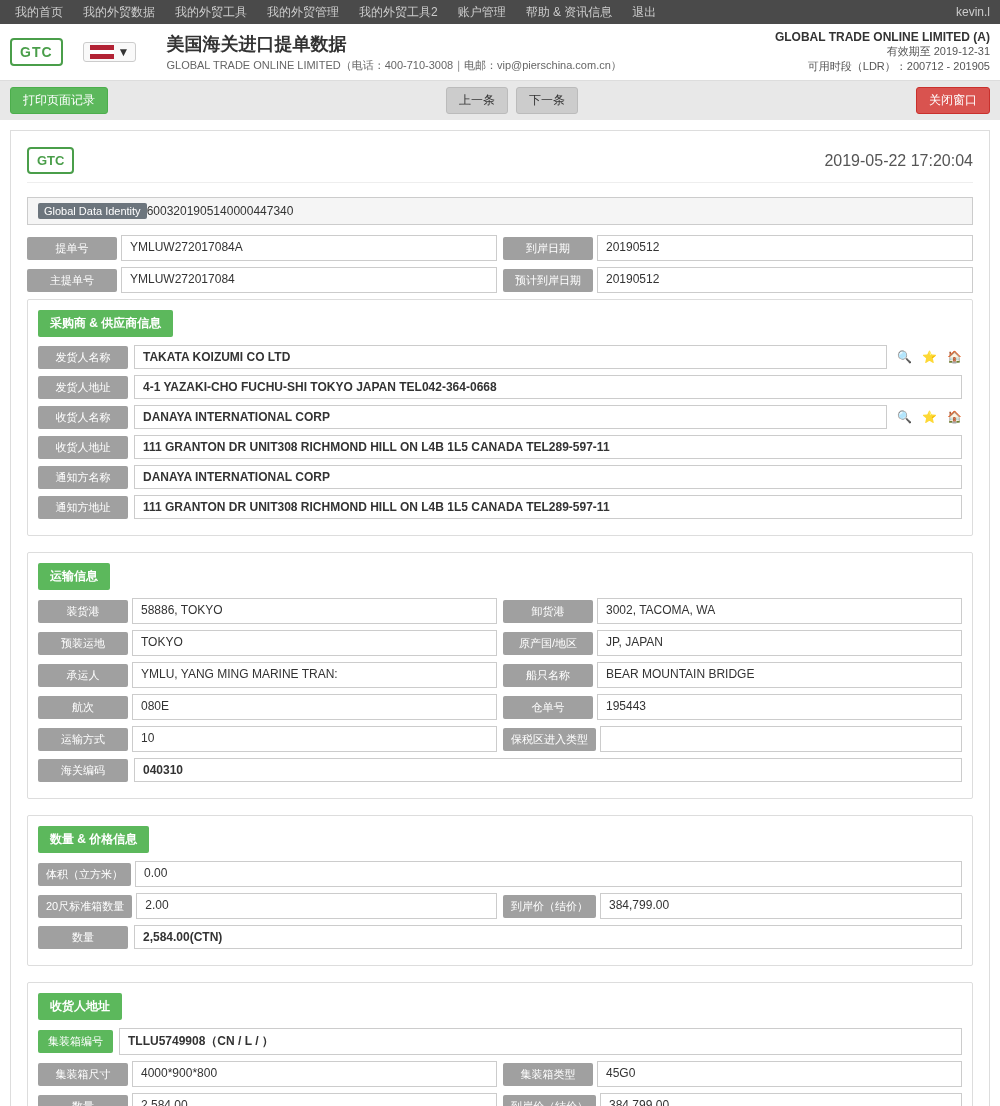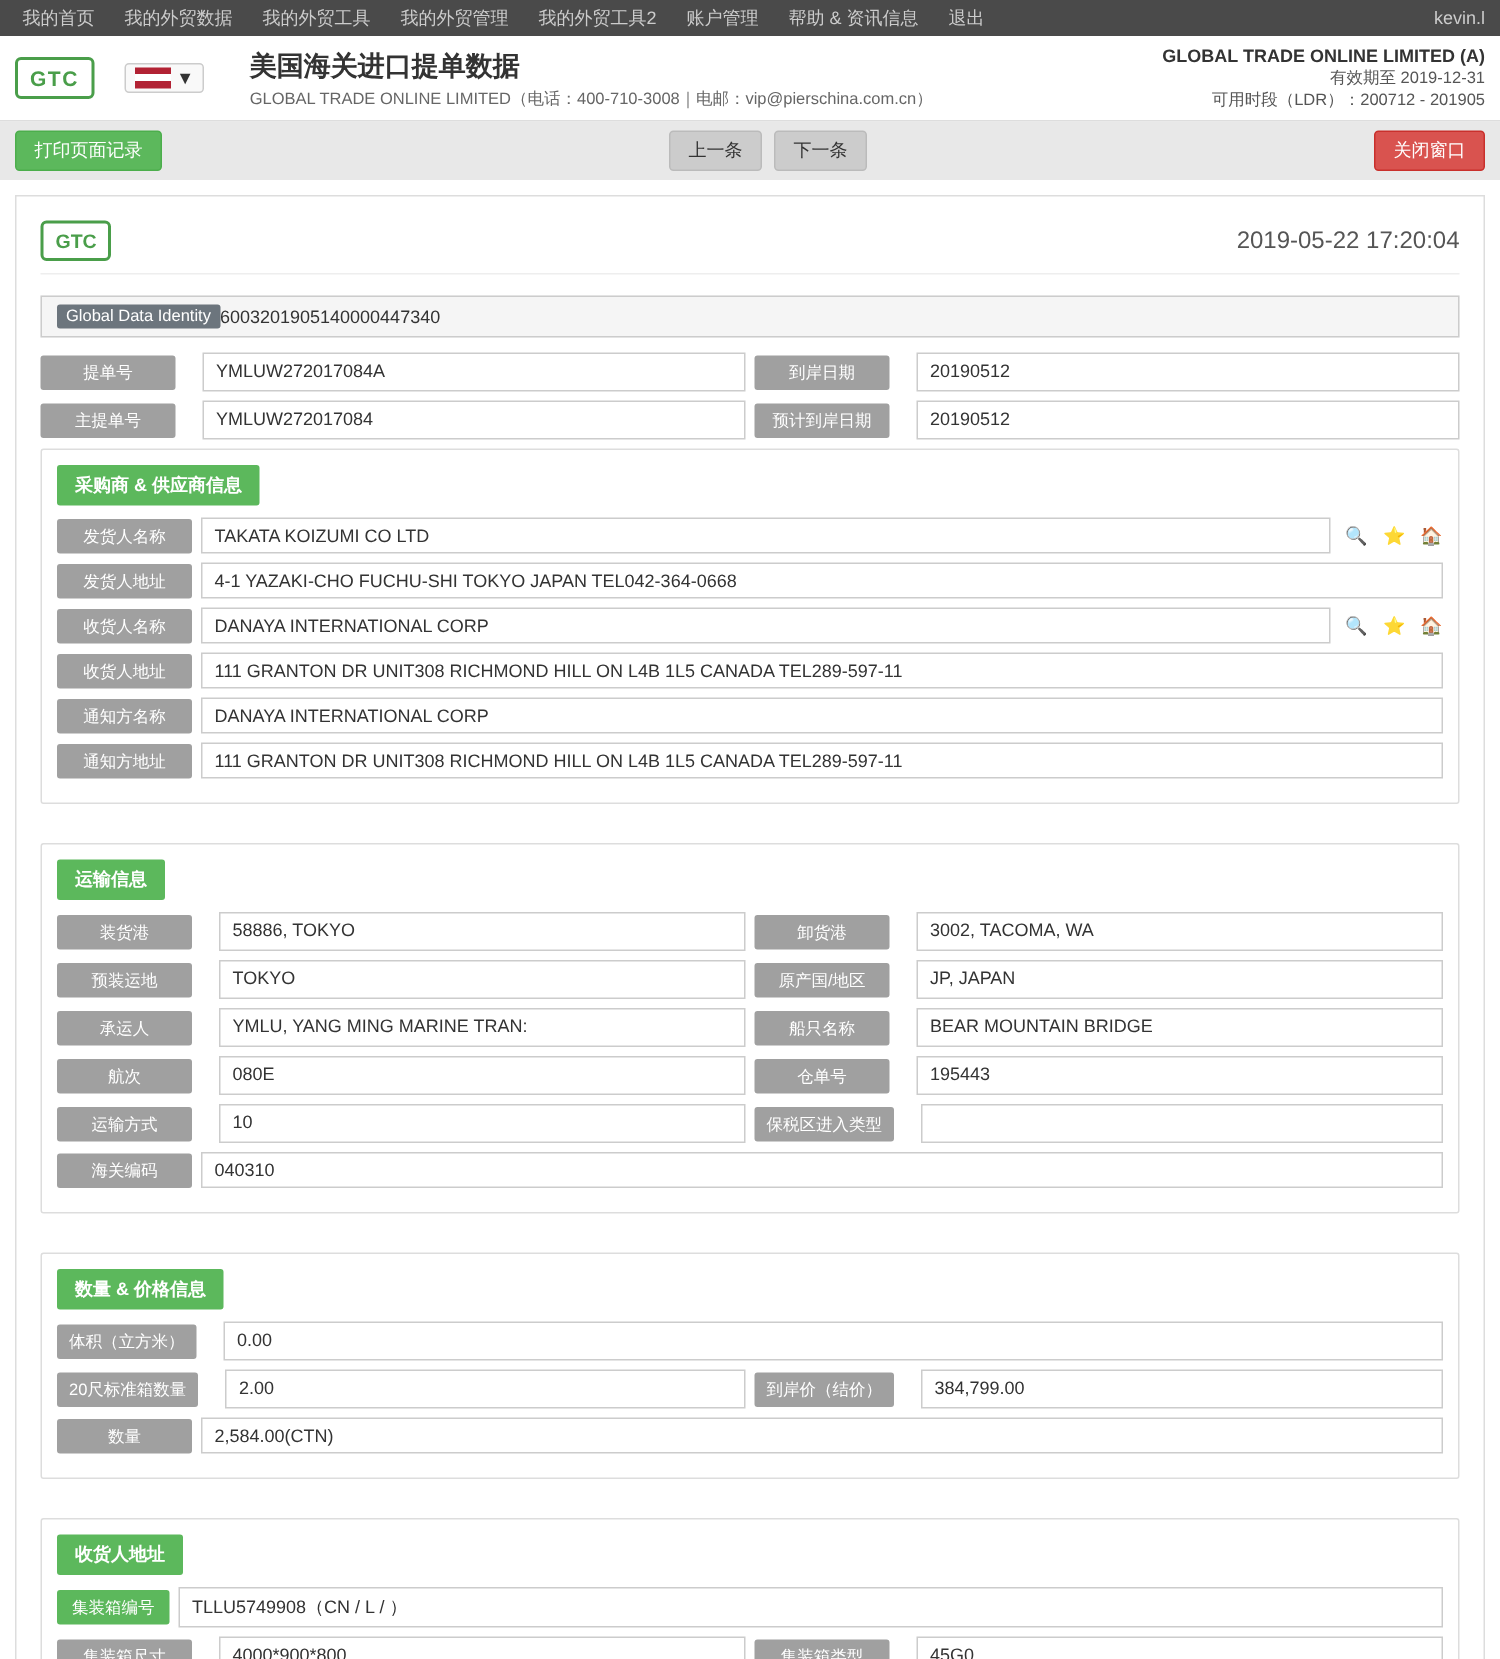--- a/index.html
+++ b/index.html
@@ -145,52 +145,53 @@
       border: 1px solid #ccc;
       padding: 4px 8px;
       font-size: 12px;
       background: #fff;
       flex: 1;
       min-height: 26px;
     }
     .form-pair {
       display: flex;
       align-items: center;
-      gap: 18px;
+      gap: 4px;
       flex: 1;
     }
 
     
     .section-header {
       background: #5cb85c;
       color: #fff;
       padding: 5px 12px;
       font-size: 12px;
       font-weight: bold;
       margin-bottom: 8px;
       border-radius: 2px;
       display: inline-block;
     }
     .section-wrapper {
       border: 1px solid #ddd;
       padding: 10px;
-      margin-bottom: 26px;
+      margin-bottom: 16px;
       border-radius: 2px;
     }
 
     
     .icon-btn { cursor: pointer; margin-left: 4px; }
 
     
     .form-value-full {
       border: 1px solid #ccc;
       padding: 4px 8px;
       font-size: 12px;
       background: #fff;
       flex: 1;
+      font-weight: bold;
     }
 
     
     .toolbar-wrapper {
       background: #e8e8e8;
       padding: 6px 10px;
       display: flex;
       gap: 8px;
       align-items: flex-start;
       justify-content: space-between;

